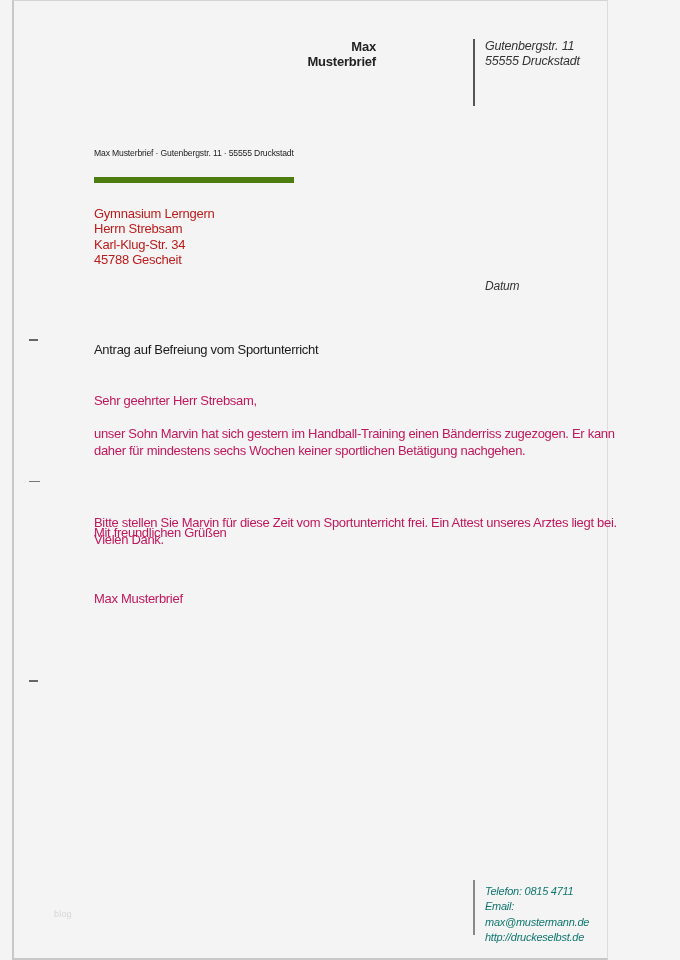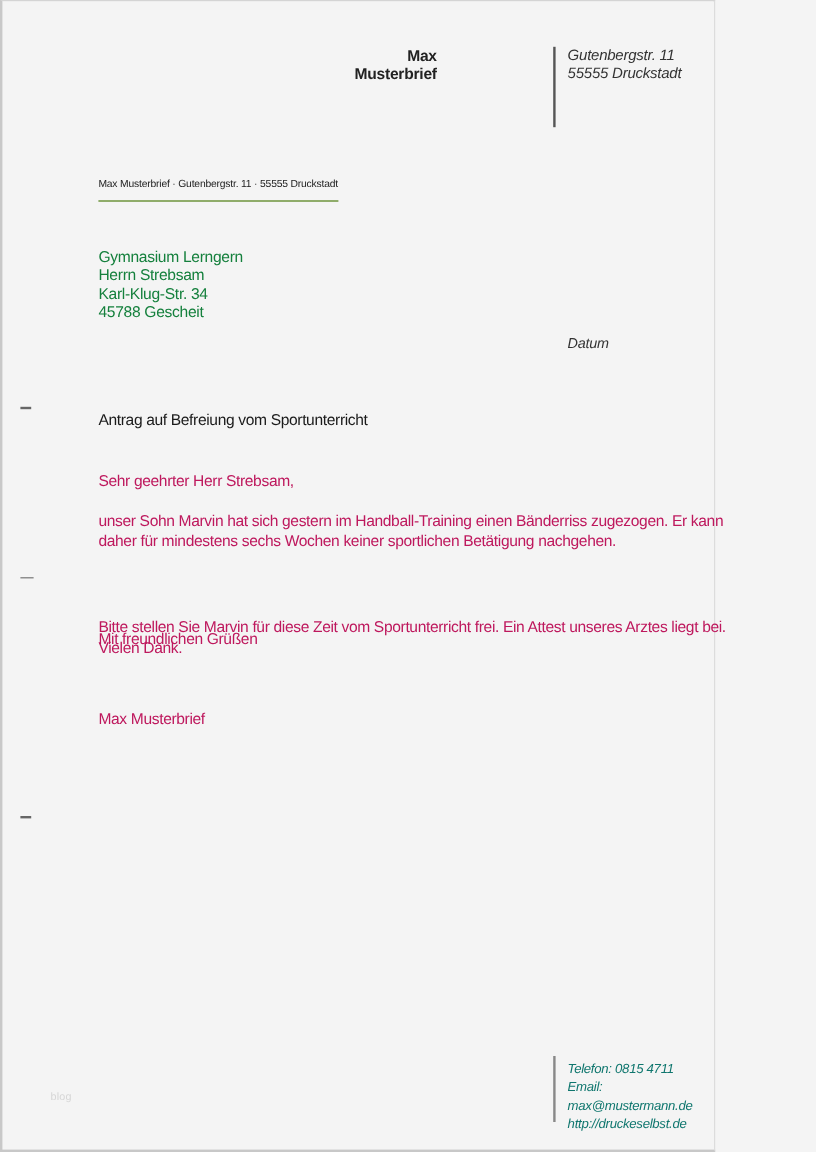--- a/index.html
+++ b/index.html
@@ -8,21 +8,21 @@
       background: #f4f4f4;
       overflow: hidden;
     }
     body {
       position: relative;
       font-family: "Liberation Sans", "DejaVu Sans", sans-serif;
       color: #1a1a1a;
     }
     .page {
       position: absolute;
-      left: 0; top: 0;
+      left: 12px; top: 0;
       width: 596px; height: 960px;
       background: #f4f4f4;
       border-left: 2px solid #c8c8c8;
       border-top: 1px solid #d4d4d4;
       border-right: 1px solid #dcdcdc;
       border-bottom: 2px solid #c8c8c8;
     }
     
     .sender-name {
       position: absolute;
@@ -50,32 +50,32 @@
       color: #333;
       letter-spacing: -0.2px;
     }
     
     .return-line {
       position: absolute;
       left: 80px; top: 147px;
       font-size: 8.6px;
       line-height: 11px;
       color: #222;
-      border-bottom: 1px solid #4d7c0f;
-      padding-bottom: 8px;
+      border-bottom: 6px solid #4d7c0f;
+      padding-bottom: 18px;
       white-space: nowrap;
       letter-spacing: -0.15px;
     }
     
     .recipient {
       position: absolute;
       left: 80px; top: 205px;
       font-size: 13px;
       line-height: 15.3px;
-      color: #15803d;
+      color: #b91c1c;
       letter-spacing: -0.25px;
     }
     .date {
       position: absolute;
       left: 471px; top: 278px;
       font-style: italic;
       font-size: 12px;
       color: #333;
       letter-spacing: -0.2px;
     }

